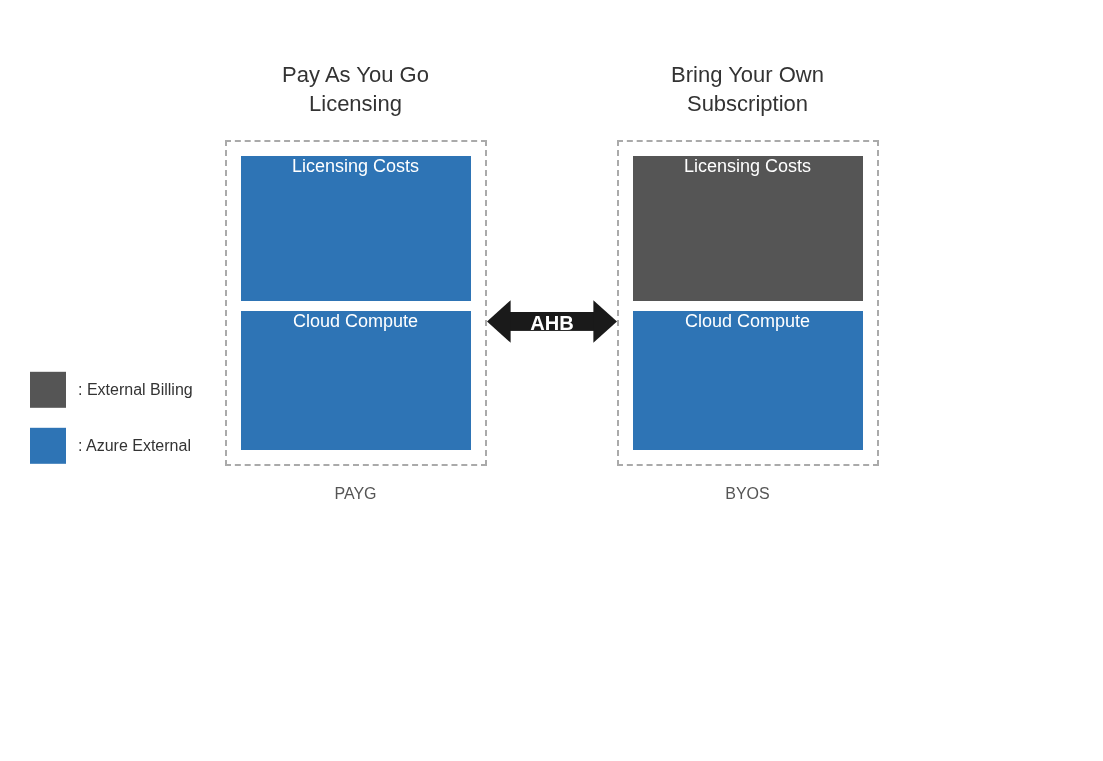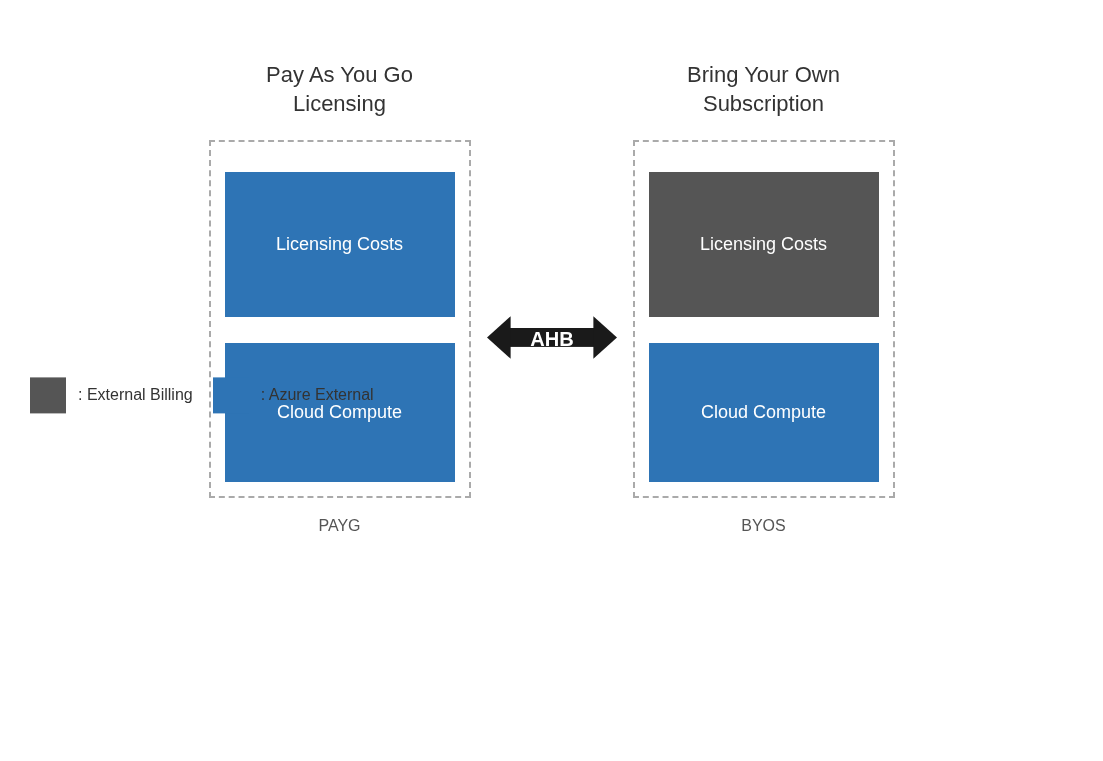--- a/index.html
+++ b/index.html
@@ -24,20 +24,21 @@
       position: relative;
     }
 
     
     .legend {
       position: absolute;
       left: 30px;
       top: 50%;
       transform: translateY(-10%);
       display: flex;
+      flex-direction: column;
       gap: 20px;
     }
 
     .legend-item {
       display: flex;
       align-items: center;
       gap: 12px;
     }
 
     .legend-swatch {
@@ -57,21 +58,21 @@
     .legend-text {
       font-size: 16px;
       color: #333333;
     }
 
     
     .diagram-area {
       display: flex;
       align-items: center;
       justify-content: center;
-      gap: 16px;
+      gap: 0px;
       padding-top: 60px;
       width: 100%;
     }
 
     
     .column {
       display: flex;
       flex-direction: column;
       align-items: center;
       gap: 0;
@@ -96,23 +97,21 @@
       display: flex;
       flex-direction: column;
       gap: 10px;
       background: #ffffff;
     }
 
     
     .block {
       width: 230px;
       display: flex;
-      align-items: center;
-      justify-content: center;
-      margin-top: 16px;
+      justify-content: center;
     }
 
     .block-licensing {
       height: 145px;
     }
 
     .block-compute {
       height: 139px;
     }
 

